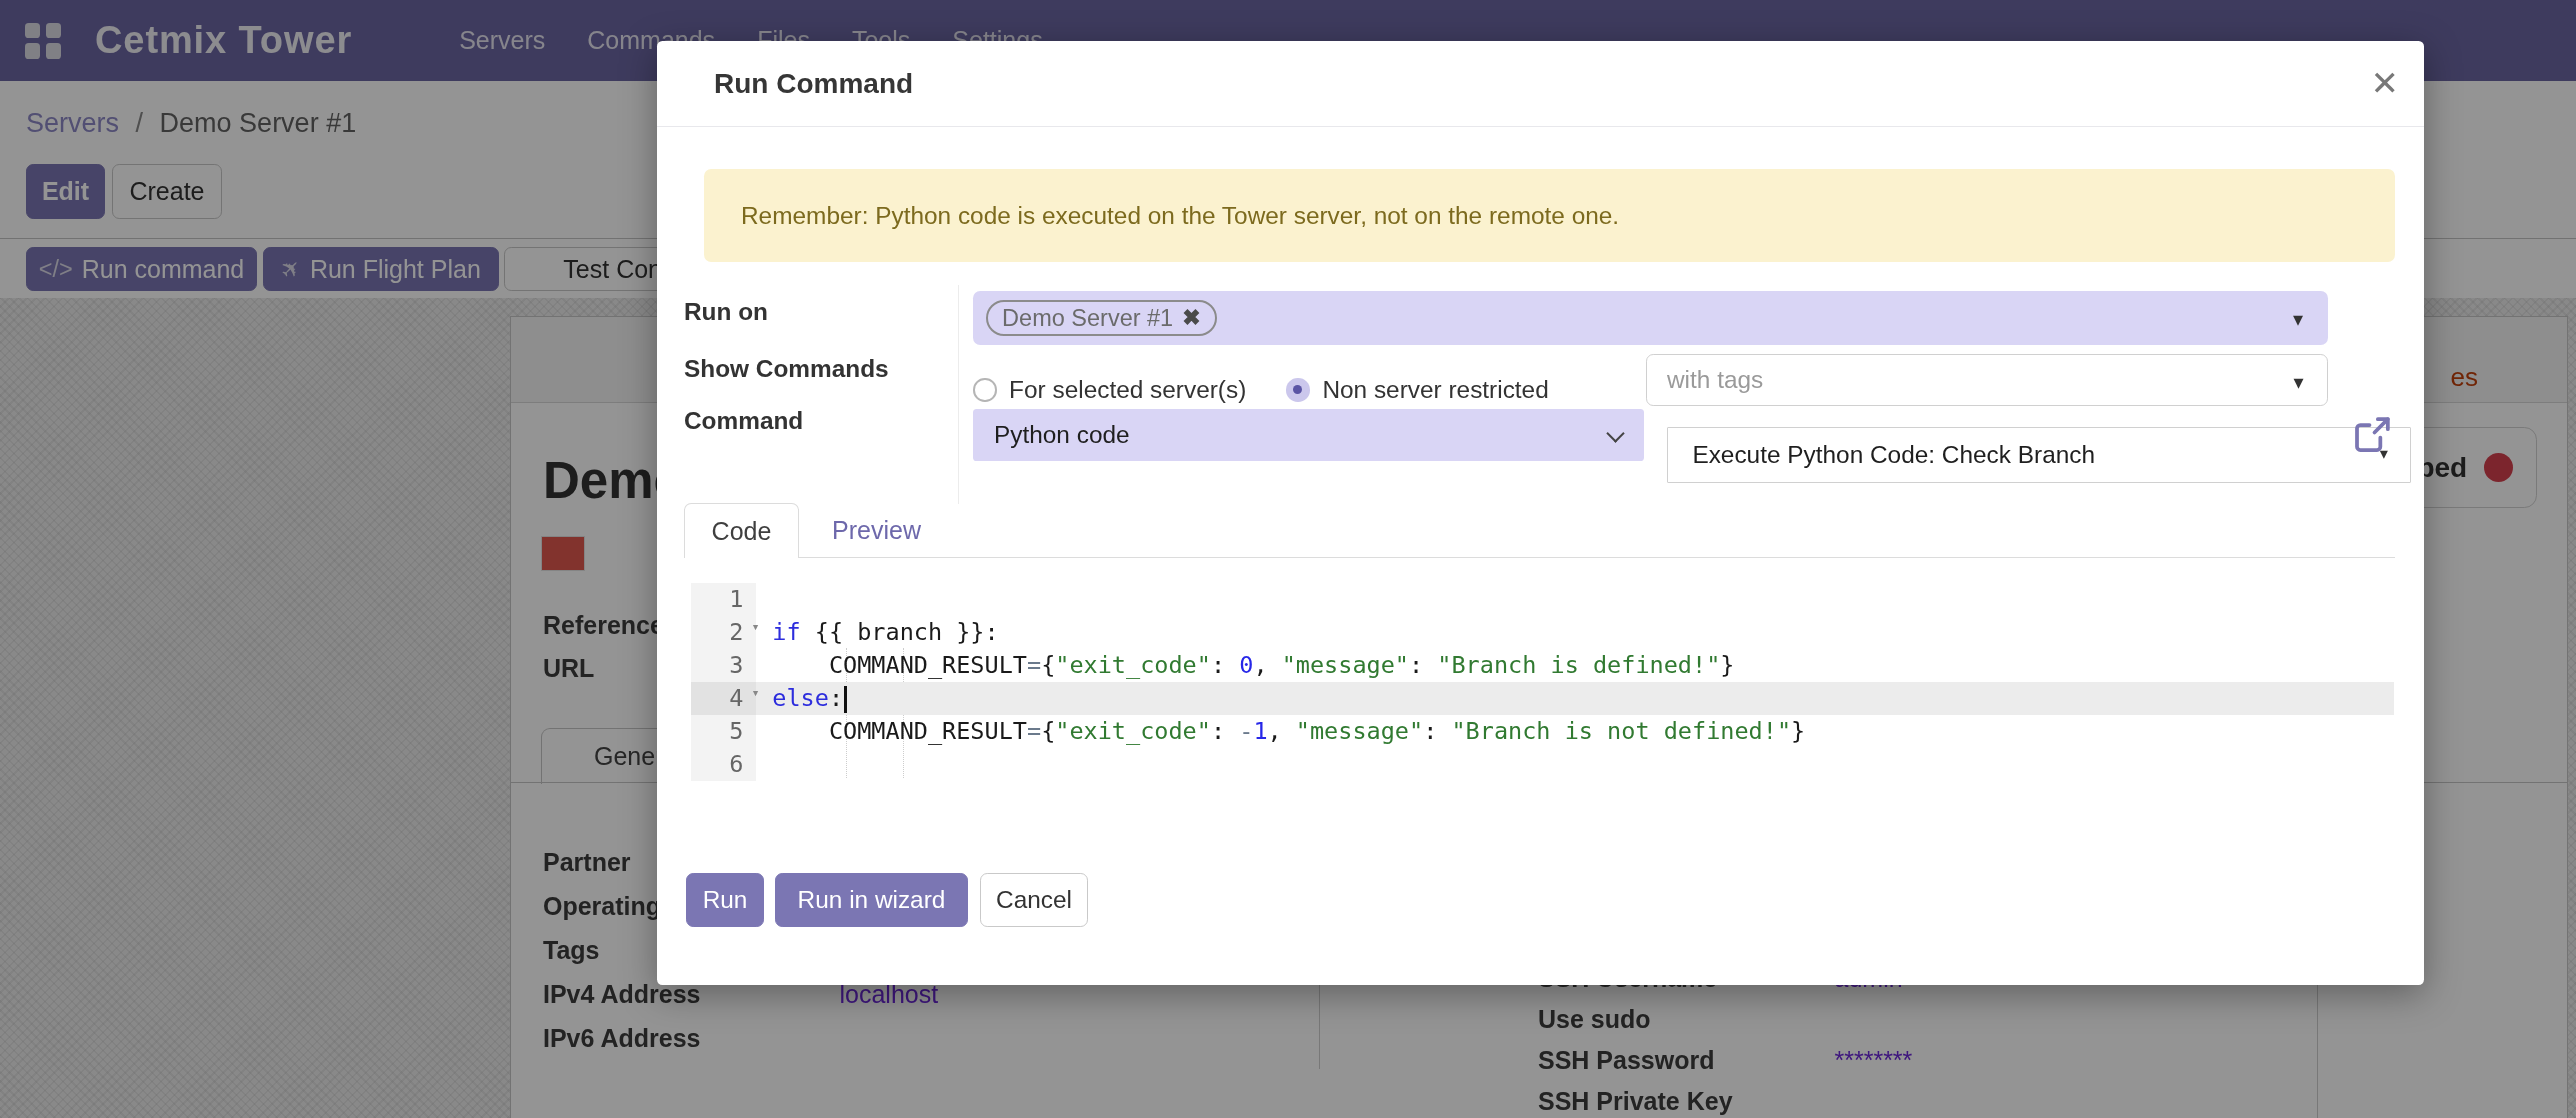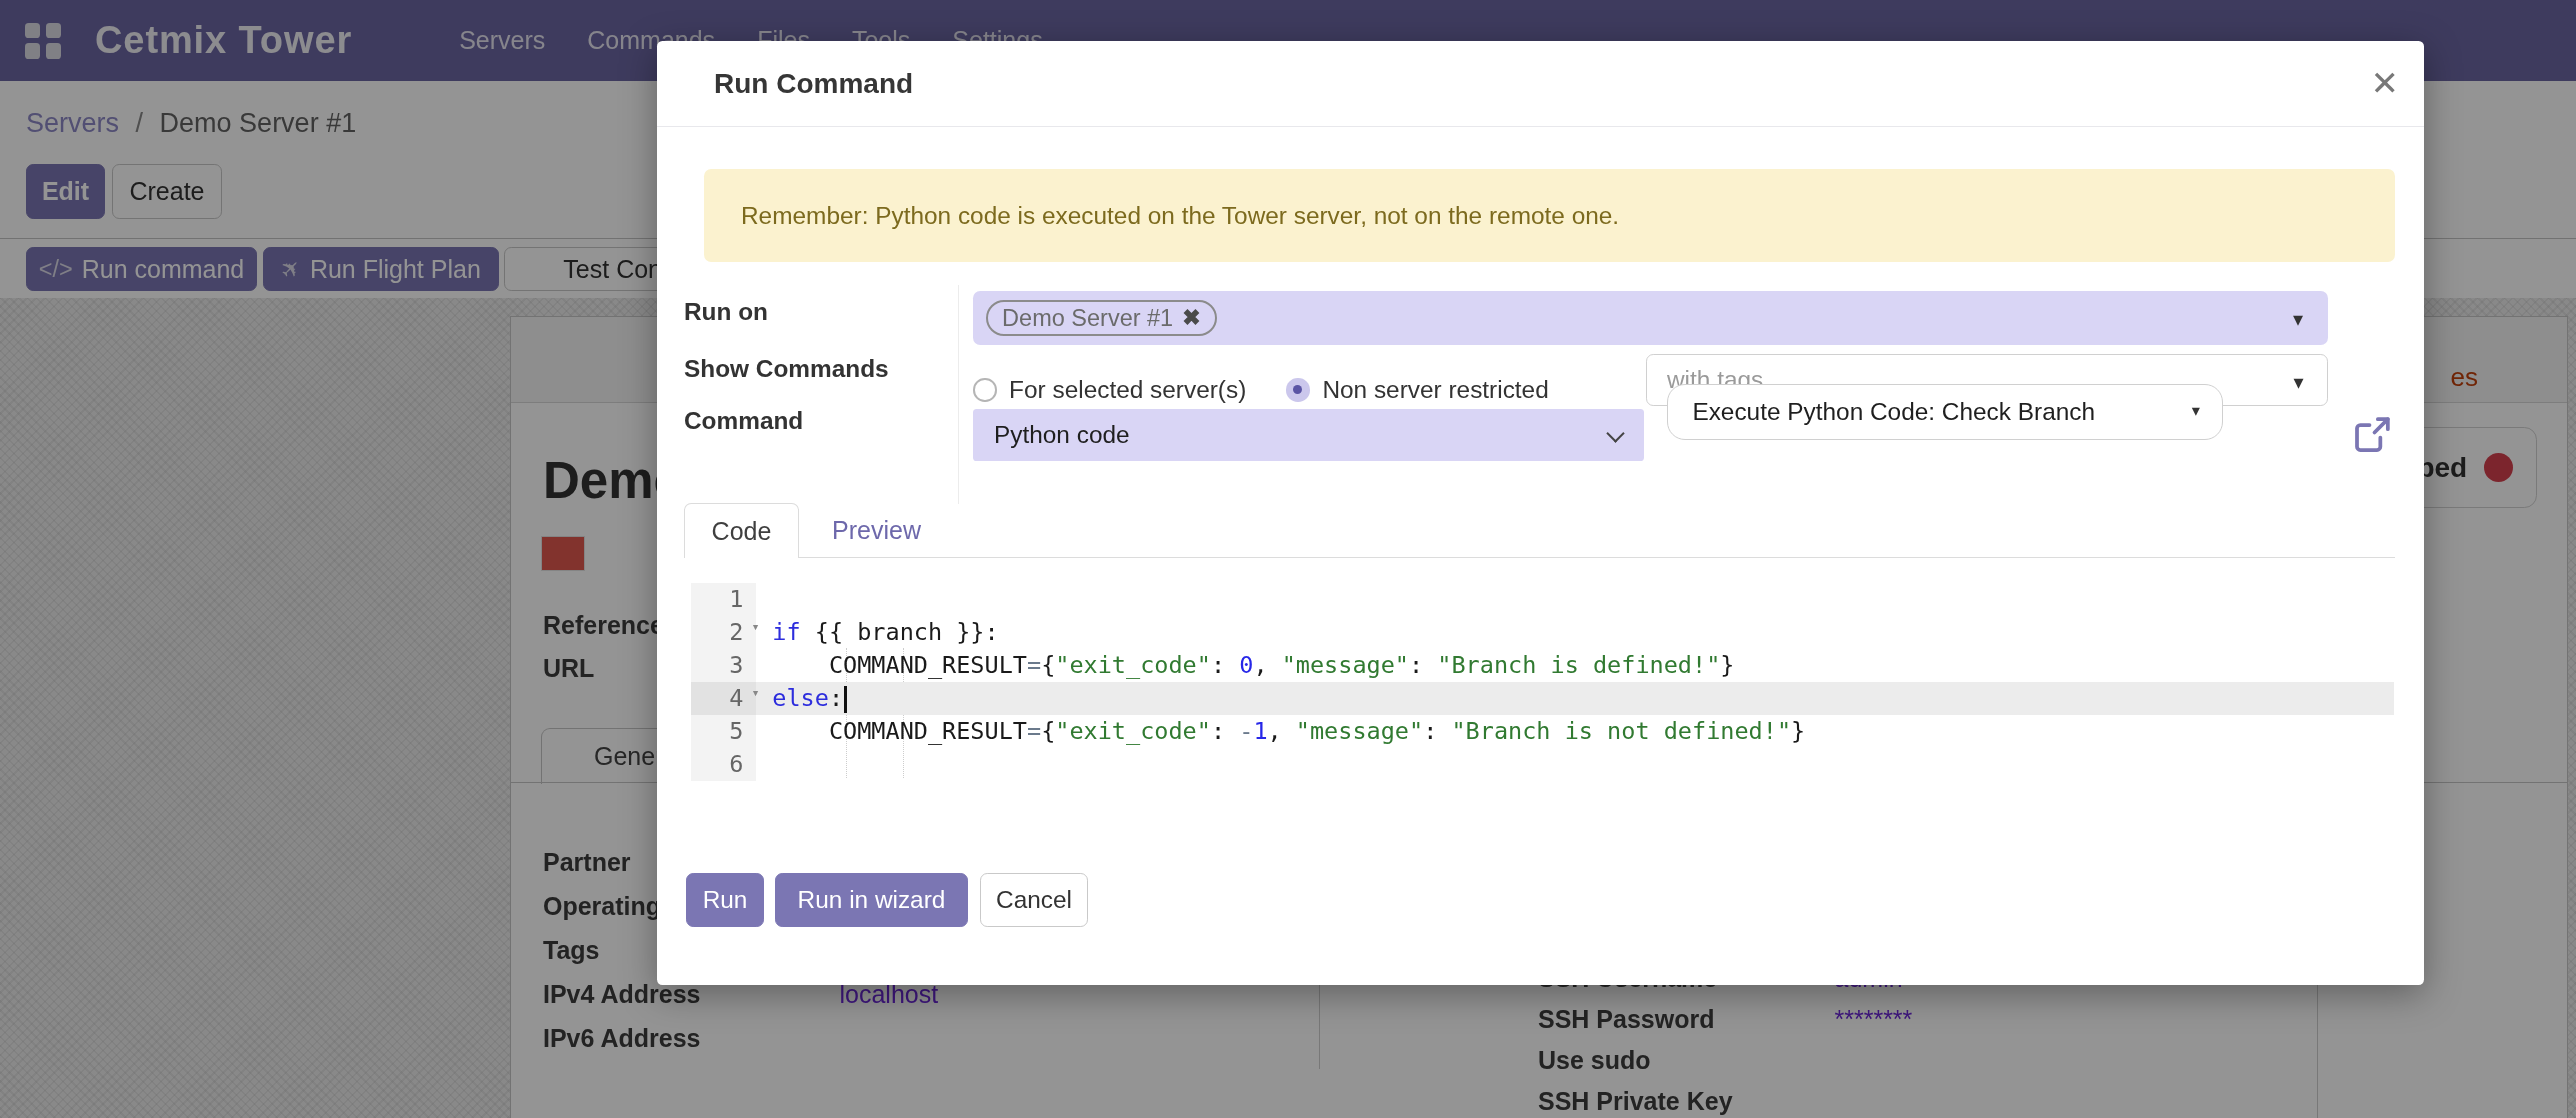--- a/index.html
+++ b/index.html
@@ -92,22 +92,22 @@
                    border-radius:50%;background:#5a54a4;}
   .radio-label{font-size:24.4px;color:#333;margin:0 40px 0 12.6px;}
   .tags-select{position:absolute;left:989px;top:313px;width:682px;height:52px;border:1.8px solid #d0d0d0;
                border-radius:7.2px;box-sizing:border-box;display:flex;align-items:center;padding-left:20px;
                font-size:24.4px;color:#9a9a9a;background:#fff;}
   .type-select{position:absolute;left:316px;top:368px;width:671px;height:52px;background:#d9d5f5;
                border-radius:3.6px;display:flex;align-items:center;padding-left:21px;font-size:24.4px;
                color:#1f1f1f;box-sizing:border-box;}
   .chev{position:absolute;right:22px;top:18px;width:11px;height:11px;border-right:2.7px solid #444;
         border-bottom:2.7px solid #444;transform:rotate(45deg);}
-  .cmd-select{position:absolute;left:1010px;top:343px;width:556px;height:56px;border:1.8px solid #d0d0d0;
-              border-radius:18px;box-sizing:border-box;display:flex;align-items:center;padding-left:24.4px;
+  .cmd-select{position:absolute;left:1010px;top:386px;width:744px;height:56px;border:1.8px solid #d0d0d0;
+              border-radius:1px;box-sizing:border-box;display:flex;align-items:center;padding-left:24.4px;
               font-size:24.4px;color:#1f1f1f;background:#fff;}
   .extlink{position:absolute;left:1695px;top:374px;width:40px;height:40px;}
   .tab-strip{position:absolute;left:27px;top:516px;width:1711px;border-bottom:1.8px solid #dcdcdc;}
   .tab-code{position:absolute;left:27px;top:462px;width:115px;height:55px;background:#fff;z-index:2;
             border:1.8px solid #dcdcdc;border-bottom:none;border-radius:7.2px 7.2px 0 0;display:flex;
             align-items:center;justify-content:center;font-size:25px;color:#3f3f3f;box-sizing:border-box;}
   .tab-preview{position:absolute;left:161px;top:462px;width:117px;height:55px;display:flex;
                align-items:center;justify-content:center;font-size:25px;color:#6d68ab;}
   
   .editor{position:absolute;left:34px;top:542px;width:1703px;font-family:"DejaVu Sans Mono",monospace;
@@ -212,26 +212,26 @@
           <div class="flabel">IPv6 Address</div>
           <div class="fvalue"></div>
         </div>
       </div>
     <div class="fgroup fgroup-right">
         <div class="frow">
           <div class="flabel">SSH Username</div>
           <div class="fvalue">admin</div>
         </div>
         <div class="frow">
+          <div class="flabel">Use sudo</div>
+          <div class="fvalue"></div>
+        </div>
+        <div class="frow">
           <div class="flabel">SSH Password</div>
           <div class="fvalue">********</div>
-        </div>
-        <div class="frow">
-          <div class="flabel">Use sudo</div>
-          <div class="fvalue"></div>
         </div>
         <div class="frow">
           <div class="flabel">SSH Private Key</div>
           <div class="fvalue"></div>
         </div>
       </div>
     <div class="vrule vrule-left"></div>
     <div class="vrule vrule-right"></div>
   </div>
 

